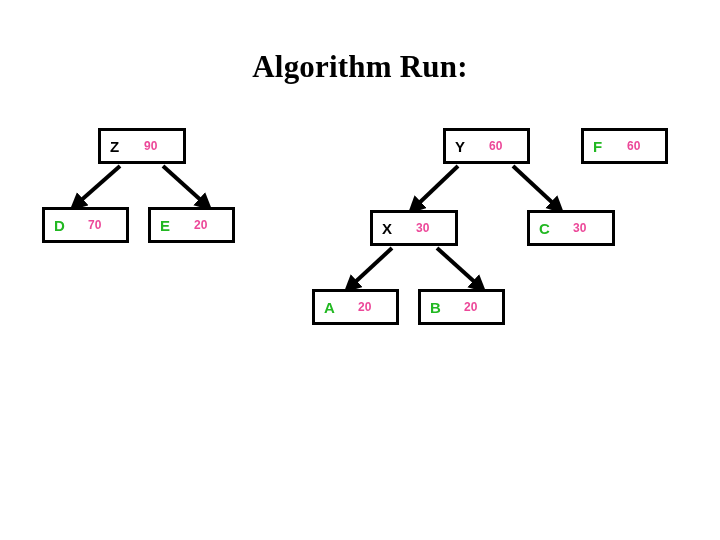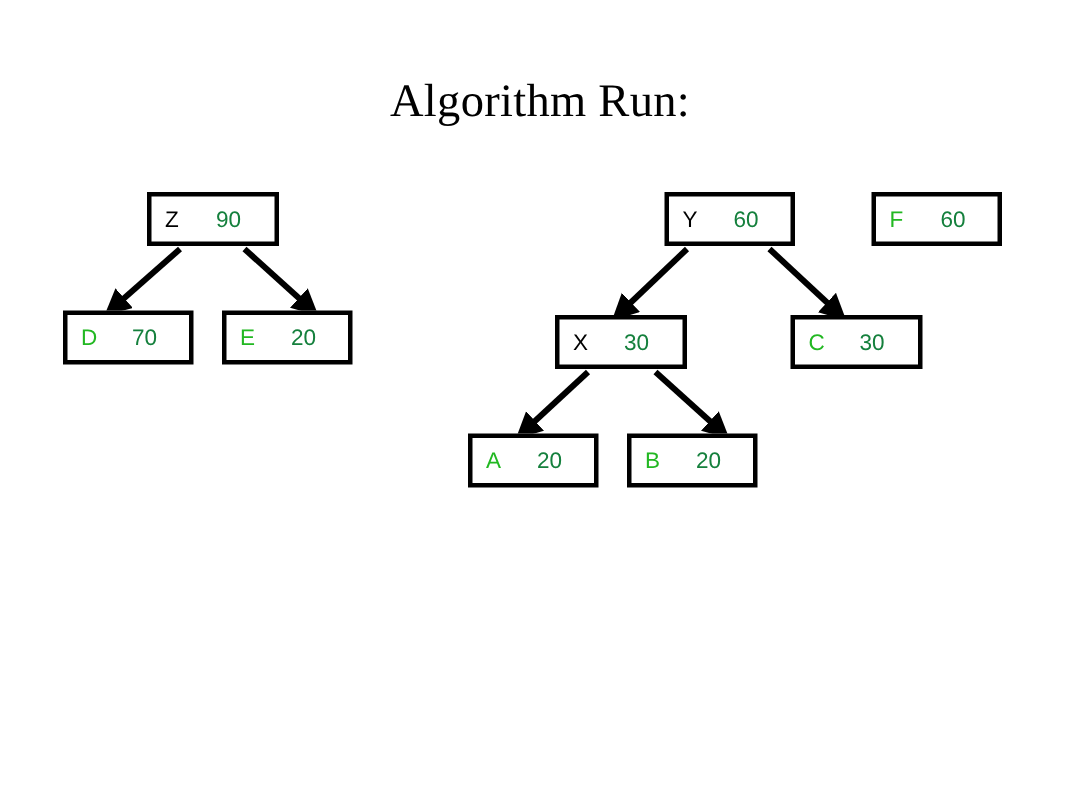--- a/index.html
+++ b/index.html
@@ -7,20 +7,21 @@
     padding: 0;
     background: #ffffff;
   }
   #canvas {
     position: relative;
     width: 720px;
     height: 540px;
     background: #ffffff;
     overflow: hidden;
     font-family: "Liberation Sans", sans-serif;
+    font-weight: bold;
   }
   #title {
     position: absolute;
     left: 0;
     top: 48px;
     width: 720px;
     text-align: center;
     font-family: "Liberation Serif", serif;
     font-size: 31px;
     line-height: 38px;
@@ -37,23 +38,23 @@
     z-index: 3;
   }
   .node .key {
     font-size: 15px;
     line-height: 15px;
     padding-left: 9px;
     width: 34px;
     text-align: left;
   }
   .node .val {
-    font-size: 15px;
+    font-size: 12px;
     line-height: 15px;
-    color: #15803d;
+    color: #ec4899;
     text-align: center;
   }
   .key.black { color: #000000; }
   .key.green { color: #22b822; }
 
   .edge-svg {
     position: absolute;
     left: 0;
     top: 0;
     width: 720px;

